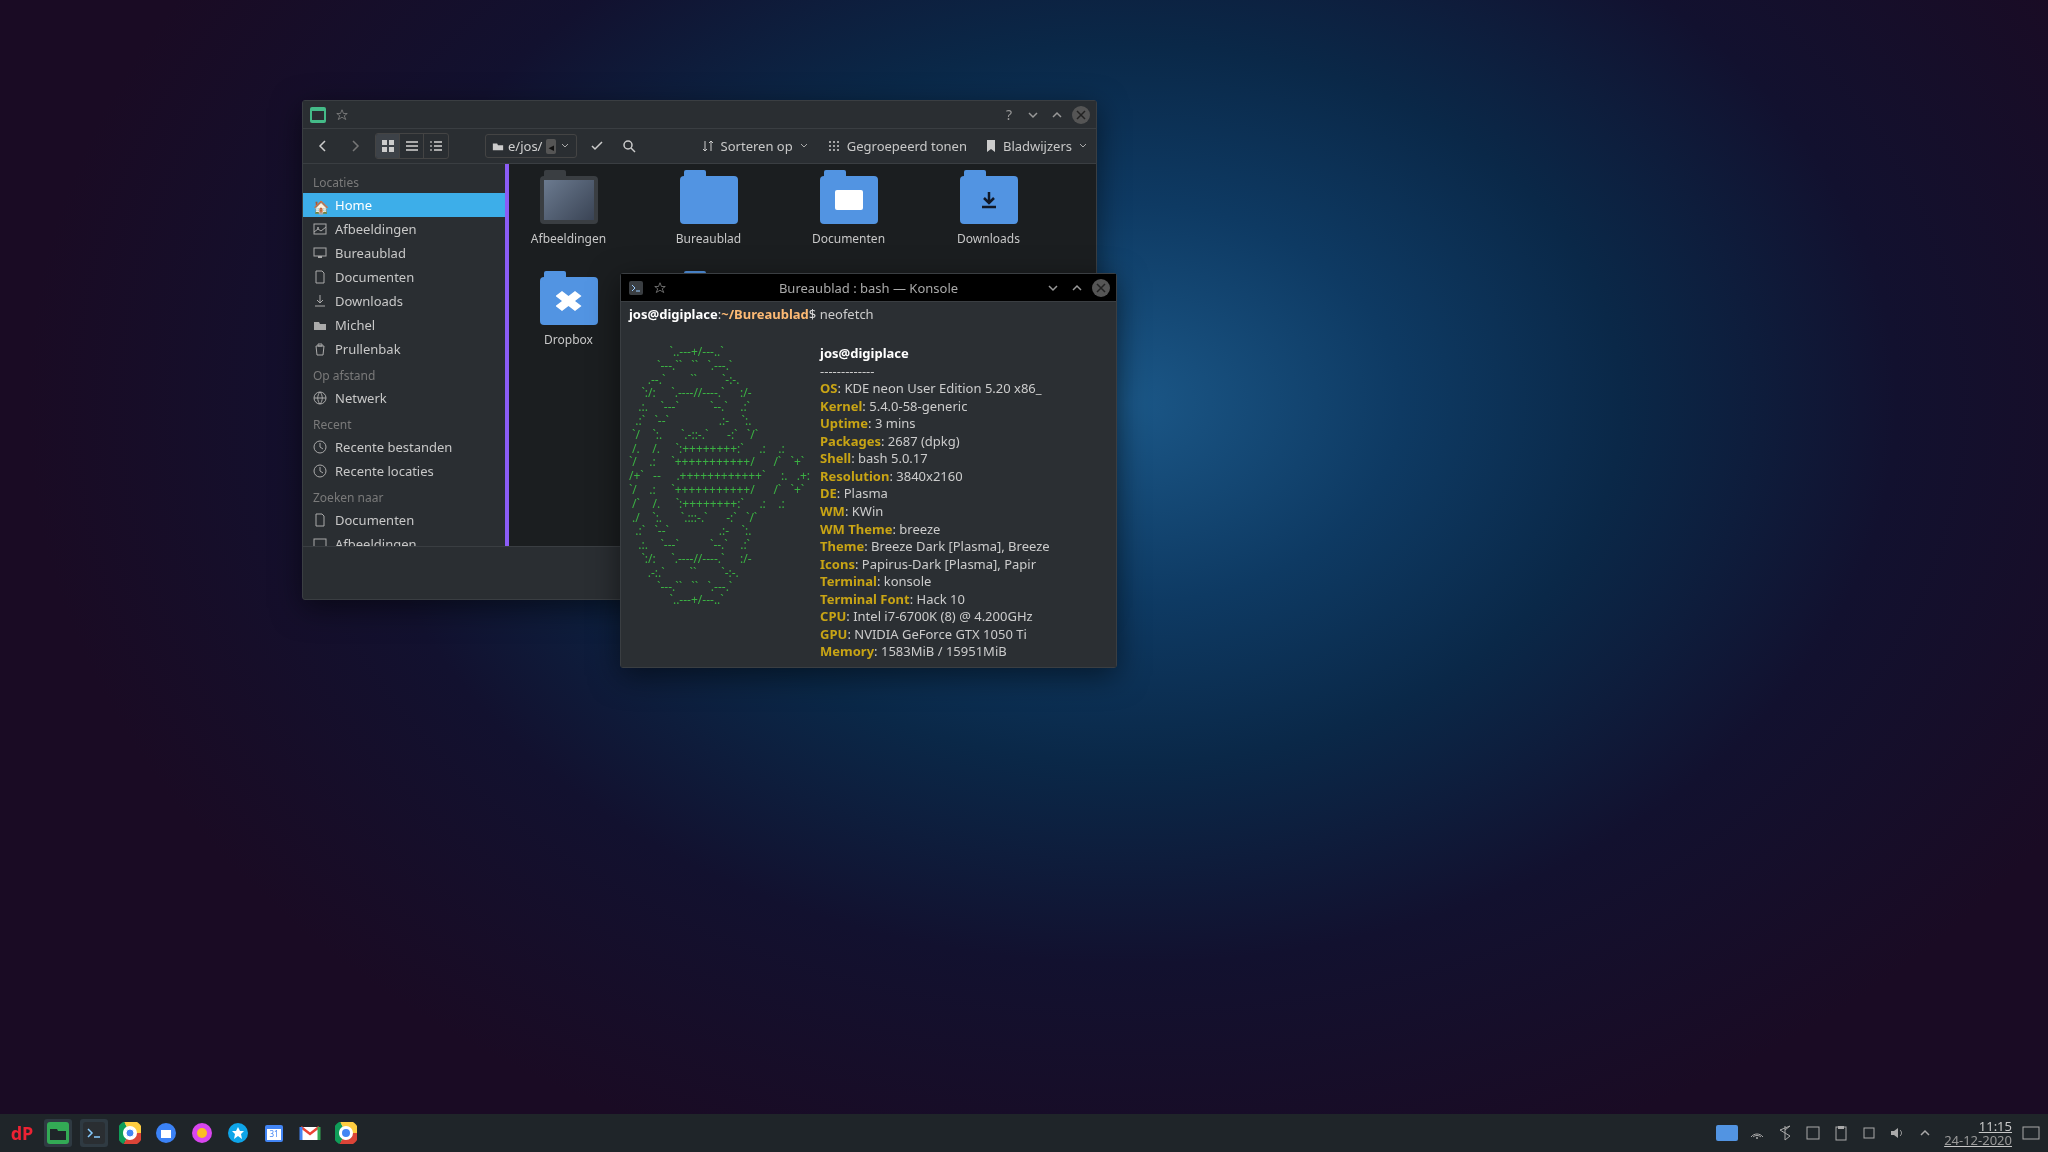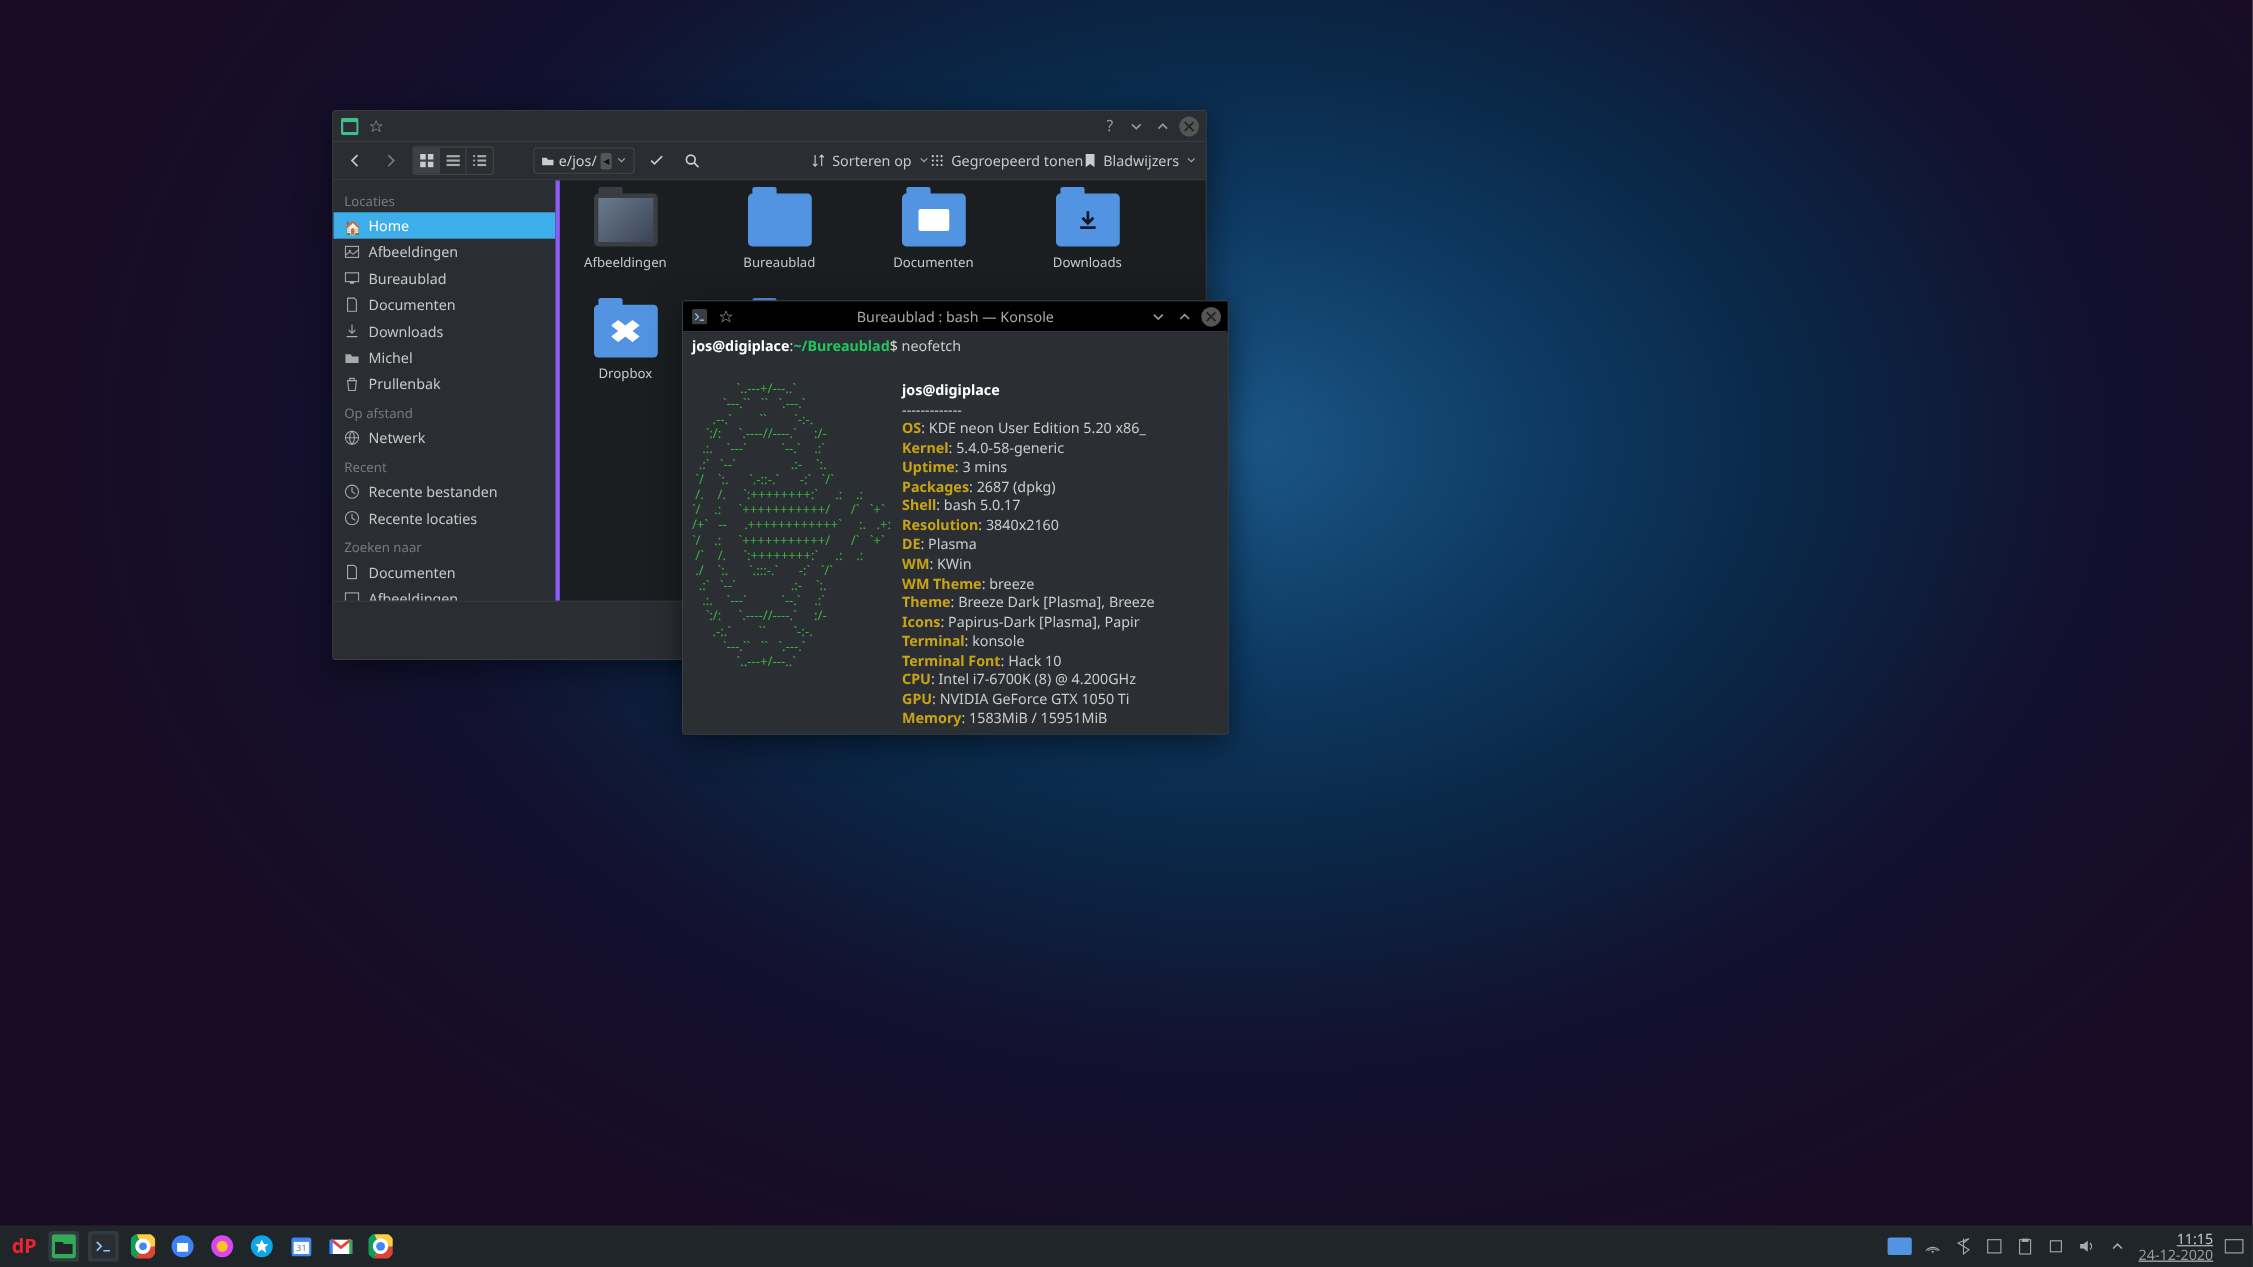--- a/index.html
+++ b/index.html
@@ -19,42 +19,42 @@
 .menubar { display:flex; gap:18px; padding:4px 12px; font-size:13px; color:#c8c8c8; }
 .menubar span { cursor:pointer; }
 .toolbar { display:flex; align-items:center; padding:4px 8px; gap:8px; border-bottom:1px solid #3a3e42; }
 .tool-iconbtn { width:24px; height:24px; display:flex; align-items:center; justify-content:center; color:#bbb; cursor:pointer; border-radius:3px; }
 .view-group { display:flex; border:1px solid #444; border-radius:3px; overflow:hidden; }
 .view-group .tool-iconbtn { border-right:1px solid #444; border-radius:0; }
 .view-group .tool-iconbtn:last-child { border-right:none; }
 .view-group .tool-iconbtn.active { background:#3d4248; }
 .path-box { display:flex; align-items:center; border:1px solid #444; border-radius:3px; padding:2px 6px; gap:4px; font-size:13px; }
 .spacer { flex:1; }
-.right-tools { display:flex; align-items:flex-start; font-size:13px; color:#c8c8c8; }
+.right-tools { display:flex; gap:18px; align-items:flex-start; font-size:13px; color:#c8c8c8; }
 .right-tool { display:flex; gap:6px; align-items:center; cursor:pointer; }
 .dolphin-body { display:flex; height:calc(100% - 28px - 28px - 36px - 24px); }
 .sidebar { width:206px; background:#2a2e32; border-right:4px solid #8b5cf6; padding:4px 0; font-size:13px; overflow:hidden; }
 .side-section { color:#7a7a7a; padding:6px 10px 2px; font-size:12px; }
 .side-item { display:flex; align-items:center; gap:8px; padding:3px 10px; cursor:pointer; color:#c8c8c8; }
 .side-item.active { background:#3daee9; color:#fff; }
 .side-item svg, .side-item .glyph { width:14px; height:14px; flex-shrink:0; }
 .file-area { flex:1; background:#1b1e20; padding:12px; display:flex; flex-wrap:wrap; gap:30px 45px; align-content:flex-start; }
 .folder-item { width:95px; display:flex; flex-direction:column; align-items:center; gap:6px; cursor:pointer; }
 .folder-icon { width:58px; height:48px; background:#5294e2; border-radius:4px; position:relative; }
 .folder-icon::before { content:""; position:absolute; top:-6px; left:4px; width:22px; height:8px; background:#5294e2; border-radius:2px 2px 0 0; }
 .folder-icon.pic { background:#3a3e42; }
 .folder-icon.pic::before { background:#3a3e42; }
 .folder-icon .overlay { position:absolute; top:50%; left:50%; transform:translate(-50%,-50%); color:#111827; }
 .folder-label { font-size:12px; color:#c8c8c8; text-align:center; }
 .statusbar { height:24px; border-top:1px solid #3a3e42; display:flex; align-items:center; padding:0 10px; font-size:12px; color:#aaa; justify-content:center; }
 
 #konsole { left:620px; top:273px; width:497px; height:395px; background:#2b2f33; }
 #konsole .titlebar { background:#000000; }
 .term { font-family:"Hack","DejaVu Sans Mono",monospace; font-size:13px; line-height:1.35; padding:4px 8px; white-space:pre; color:#ccc; background:#2b2f33; height:calc(100% - 28px); overflow:hidden; }
-.g { color:#ffffff; font-weight:bold; } .y { color:#c8a415; font-weight:bold; } .b { color:#22c55e; font-weight:bold; } .w { color:#ddd; }
+.g { color:#ffffff; font-weight:bold; } .y { color:#c8a415; font-weight:bold; } .b { color:#fdba74; font-weight:bold; } .w { color:#ddd; }
 .ascii { color:#3bb143; font-size:12px; line-height:1.15; display:inline-block; vertical-align:top; }
 .info { display:inline-block; vertical-align:top; margin-left:10px; font-size:13px; }
 
 .taskbar { position:absolute; left:0; right:0; bottom:0; height:38px; background:#1f2529; display:flex; align-items:center; padding:0 8px; color:#c8c8c8; }
 .task-left { display:flex; gap:8px; align-items:center; }
 .task-icon { width:28px; height:28px; display:flex; align-items:center; justify-content:center; cursor:pointer; border-radius:3px; }
 .task-icon.active { background:#2f3a42; }
 .tray { margin-left:auto; display:flex; gap:10px; align-items:center; font-size:13px;text-decoration:underline; }
 .tray .indicator { width:18px; height:18px; display:flex; align-items:center; justify-content:center; color:#aaa; cursor:pointer; }
 .clock { text-align:right; line-height:1.1; font-size:13px; }

